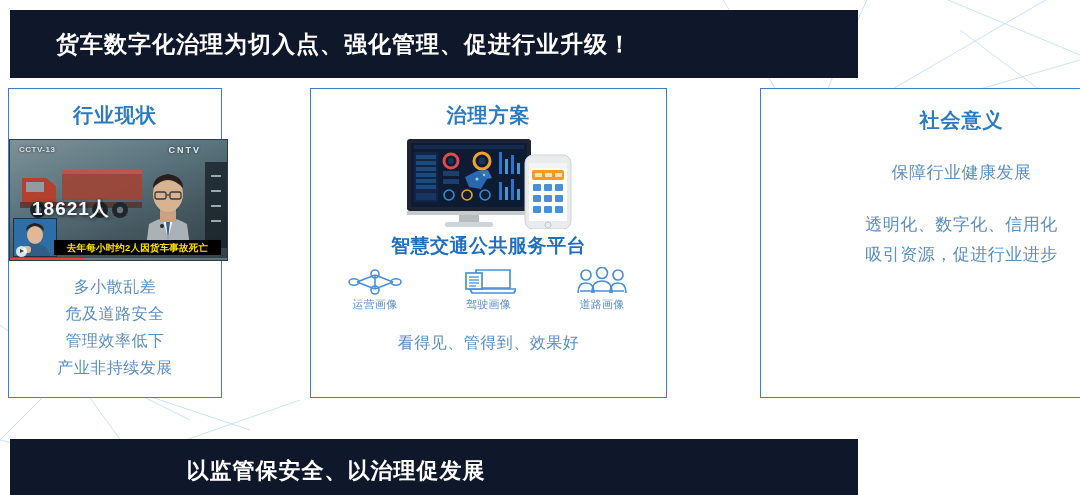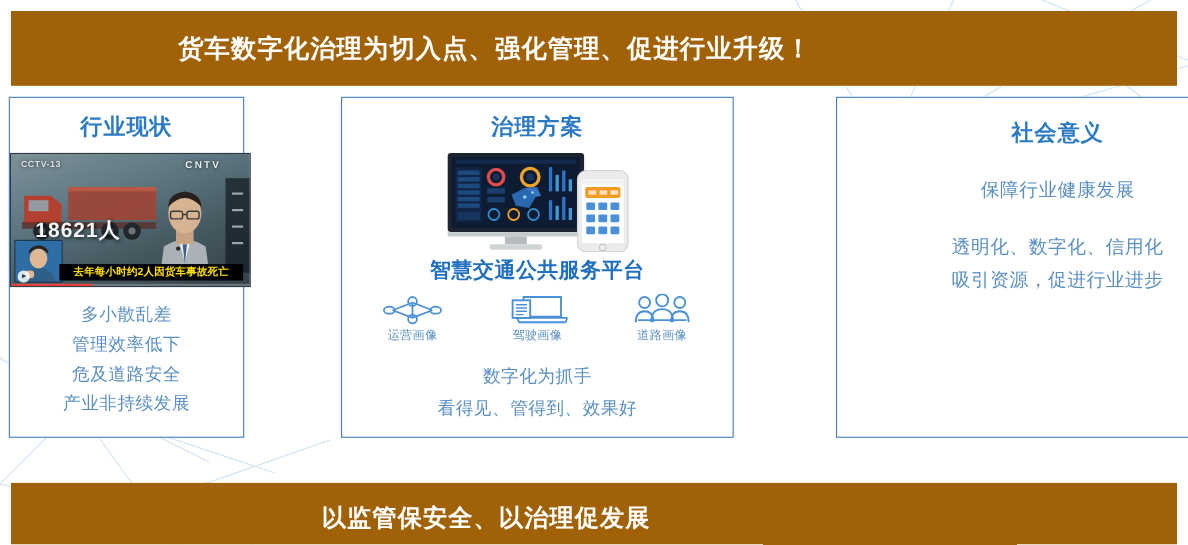--- a/index.html
+++ b/index.html
@@ -24,22 +24,22 @@
     left: 0; top: 0;
     width: 1080px;
     height: 495px;
     pointer-events: none;
     z-index: 0;
   }
   
   .banner {
     position: absolute;
     left: 10px;
-    width: 1060px;
-    background: #a16207;
+    width: 848px;
+    background: #0f172a;
     display: flex;
     align-items: center;
     justify-content: center;
     z-index: 3;
   }
   #header-banner { top: 10px; height: 68px; }
   #footer-banner { top: 439px; height: 63px; align-items: center; }
   .banner-text {
     color: #ffffff;
     font-weight: bold;
@@ -143,21 +143,21 @@
     letter-spacing: 1px;
     text-shadow: 1px 1px 4px rgba(0,0,0,0.85);
   }
   #news-subtitle-bar {
     position: absolute;
     left: 44px; bottom: 5px;
     right: 6px;
     height: 15px;
     background: #000000;
     display: flex;
-    align-items: center;
+    align-items: flex-end;
     justify-content: center;
   }
   #news-subtitle-text {
     color: #ffe000;
     font-size: 9.5px;
     font-weight: bold;
     white-space: nowrap;
     letter-spacing: 0.2px;
   }
   #news-inset {
@@ -337,22 +337,22 @@
       <div id="news-subtitle-bar">
         <span id="news-subtitle-text">去年每小时约2人因货车事故死亡</span>
       </div>
       <div id="news-progress">
           <span></span>
         </div>
     </div>
 
     <div style="margin-top:12px;">
       <div class="card-body-line">多小散乱差</div>
+      <div class="card-body-line">危及道路安全</div>
       <div class="card-body-line">管理效率低下</div>
-      <div class="card-body-line">危及道路安全</div>
       <div class="card-body-line">产业非持续发展</div>
     </div>
   </div>
 
   <div class="card" id="card-middle">
     <div class="card-title">治理方案</div>
 
     <div id="device-mockup">
       <svg viewBox="0 0 200 92" xmlns="http://www.w3.org/2000/svg">
 
@@ -467,21 +467,20 @@
               <path d="M18 26 Q18 14 28 14 Q38 14 38 26"></path>
               <line x1="6" y1="24" x2="50" y2="24"></line>
             </g>
           </svg>
         </div>
         <div class="caption">道路画像</div>
       </div>
     </div>
 
     <div id="middle-bottom-text">
-      <div class="card-body-line">数字化为抓手</div>
       <div class="card-body-line">看得见、管得到、效果好</div>
     </div>
   </div>
 
   <div class="card" id="card-right">
     <div class="card-title">社会意义</div>
     <div id="right-lines">
       <div class="card-body-line">保障行业健康发展</div>
       <div class="spacer-sm"></div>
       <div class="card-body-line">透明化、数字化、信用化</div>

